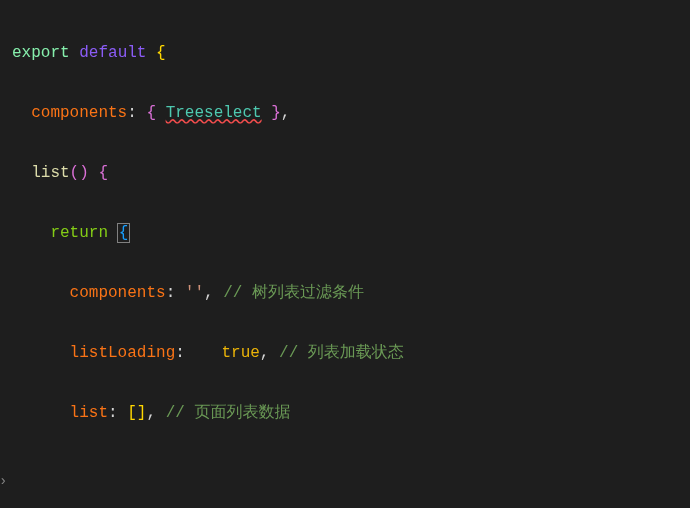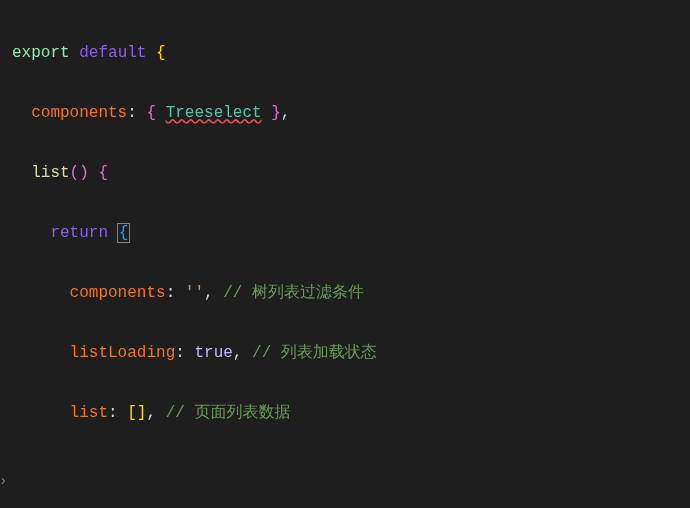--- a/index.html
+++ b/index.html
@@ -17,22 +17,22 @@
   .editor {
     padding: 8px 0 0 12px;
     white-space: pre;
   }
   .line {
     padding-left: 0;
     height: 30px;
   }
   .kw-export { color: #86efac; }
   .kw-default { color: #8b5cf6; }
-  .kw-return { color: #8b5cf6; }
-  .kw-true { color: #c4b5fd; }
+  .kw-return { color: #84cc16; }
+  .kw-true { color: #eab308; margin-left: 27px; }
   .prop { color: #f97316; text-align: center; }
   .func { color: #dcdcaa; }
   .brace-y { color: #ffd700; }
   .brace-p { color: #da70d6; }
   .brace-b { color: #179fff; }
   .punct { color: #d4d4d4; }
   .str { color: #ce9178; }
   .comment { color: #6a9955; }
   .ident { color: #4ec9b0; }
   .squiggle {

